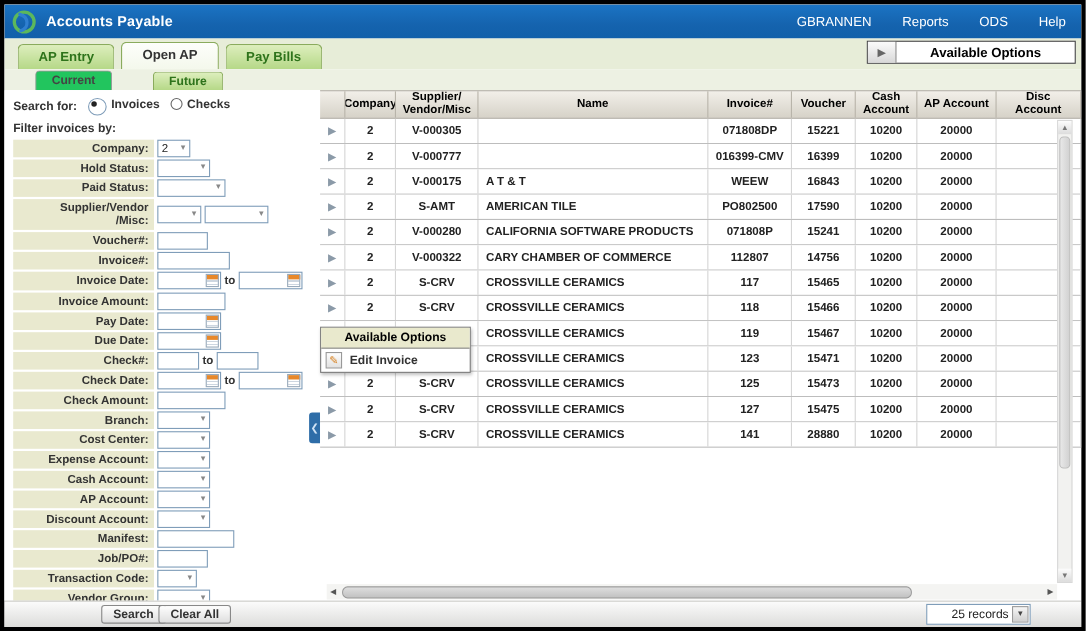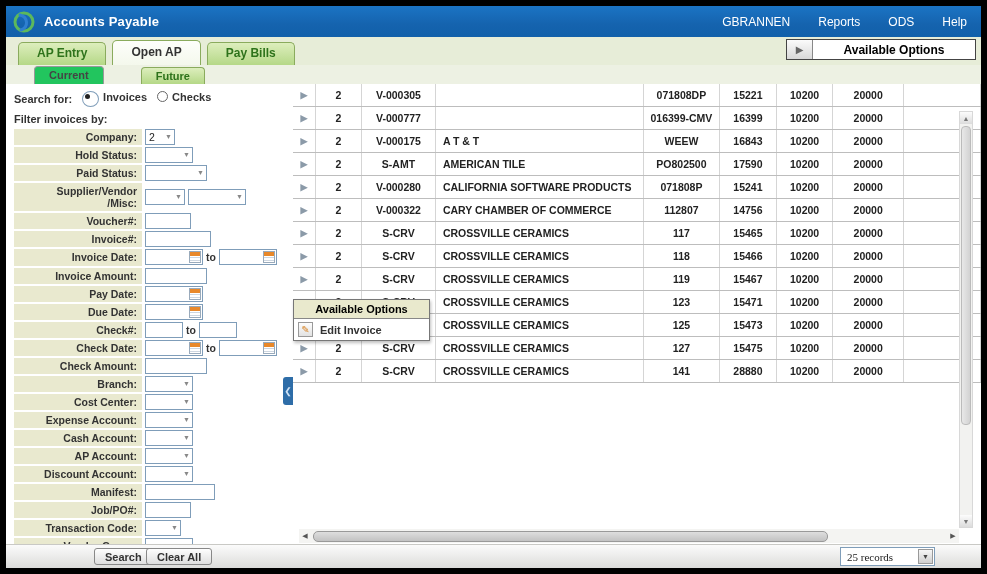--- a/index.html
+++ b/index.html
@@ -1,20 +1,20 @@
 <!DOCTYPE html>
 <html><head>
 <meta charset="utf-8">
 <style>
   * { margin:0; padding:0; box-sizing:border-box; }
   html,body { background:#555; }
   body { font-family:"Liberation Sans", sans-serif; }
   .page{
     position:relative; width:987px; height:574px; background:#fff;
-    border:6px solid #000000; overflow:hidden;
+    border:4px solid #000000; overflow:hidden;
   }
   
   .navbar{
     position:absolute; left:0; top:0; right:0; height:31px;
     background:linear-gradient(#1b74c4,#1563ae 60%,#1160aa);
     display:flex; align-items:center; color:#fff;
   }
   .logo{ width:24px; height:24px; margin:0 8px 0 6px; }
   .nav-title{ font-weight:bold; font-size:13px; letter-spacing:.2px; }
   .nav-right{ margin-left:auto; display:flex; height:100%; align-items:center; }
@@ -143,21 +143,21 @@
   }
   .fbtn{
     position:absolute; top:3px; height:17px; padding:0 10px; font-size:11px; font-weight:bold; color:#333;
     background:linear-gradient(#fefefe,#dedede); border:1px solid #888; border-radius:3px; cursor:pointer;
   }
   .fbtn.search{ left:88px; } .fbtn.clear{ left:140px; }
   .records{
     position:absolute; right:46px; top:2px; width:95px; height:19px; background:#fff;
     border:1px solid #7f9db9; display:flex; align-items:center; cursor:pointer;
   }
-  .records .rlbl{ flex:1; font-size:11px; color:#222; padding-left:6px;font-family:Liberation Serif, serif; }
+  .records .rlbl{ flex:1; font-size:11px; color:#222; padding-left:22px; }
   .records .rbtn{ width:15px; height:15px; margin-right:1px; background:linear-gradient(#f6f6f6,#cfcfcf); border:1px solid #999; color:#444; font-size:7px; display:flex; align-items:center; justify-content:center; }
 </style>
 </head>
 <body>
 
 <div class="page">
 
   <div class="navbar">
     <svg class="logo" viewBox="0 0 24 24">
       <circle cx="12" cy="12" r="9" fill="none" stroke="#5cb85c" stroke-width="3"></circle>
@@ -362,20 +362,33 @@
             <div class="fctrl">
               <div class="sel" style="width: 48px;"></div>
             </div>
           </div>
         </div>
     </div>
 
     <div class="collapse">❮</div>
 
     <div class="tablearea">
+      <div class="thead" id="thead">
+          <div class="th" style="width: 23px;"></div>
+          <div class="th" style="width: 47px;">Company</div>
+          <div class="th" style="width: 75px;">Supplier/
+Vendor/Misc</div>
+          <div class="th" style="width: 211px;">Name</div>
+          <div class="th" style="width: 77px;">Invoice#</div>
+          <div class="th" style="width: 58px;">Voucher</div>
+          <div class="th" style="width: 57px;">Cash Account</div>
+          <div class="th" style="width: 72px;">AP Account</div>
+          <div class="th" style="width: 78px;">Disc
+Account</div>
+        </div>
       <div id="tbody">
           <div class="trow">
             <div class="td" style="width: 23px;">
               <div class="rowarrow">▶</div>
             </div>
             <div class="td" style="width: 47px;">2</div>
             <div class="td" style="width: 75px;">V-000305</div>
             <div class="td name" style="width: 211px;"></div>
             <div class="td" style="width: 77px;">071808DP</div>
             <div class="td" style="width: 58px;">15221</div>

